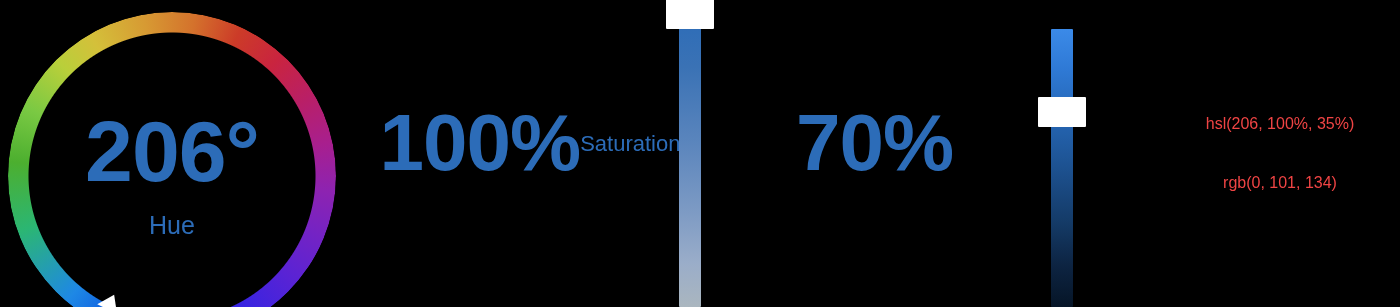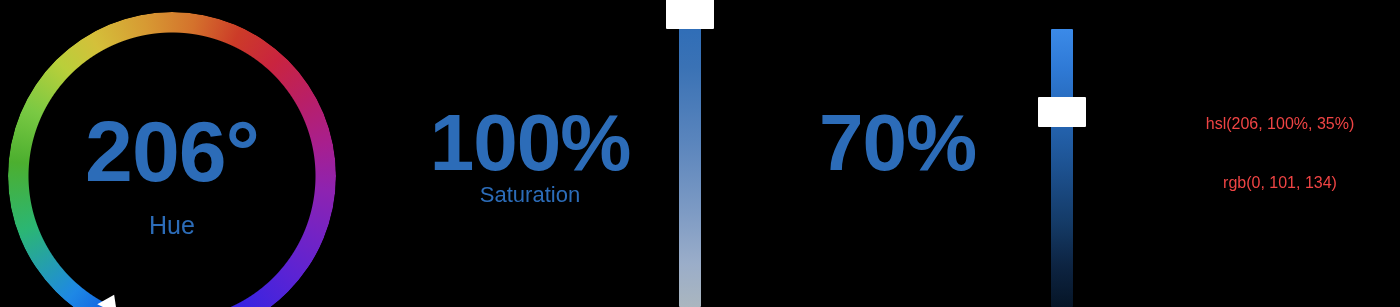--- a/index.html
+++ b/index.html
@@ -108,29 +108,29 @@
     color: #2c6cb8;
     font-size: 25px;
     font-weight: normal;
     margin-top: 20px;
   }
 
   
   .value-block {
     position: absolute;
     display: flex;
-    flex-direction: column;
+    flex-direction: row;
     align-items: center;
     justify-content: center;
   }
   .value-block .big-value { font-size: 80px; }
   .value-block .sub-label { font-size: 22px; margin-top: 2px; }
 
   #sat-readout { left: 400px; top: 106px; width: 260px; }
-  #bri-readout { left: 775px; top: 106px; width: 245px; }
+  #bri-readout { left: 752px; top: 106px; width: 245px; }
 
   
   .slider {
     position: absolute;
     width: 22px;
   }
   .slider-track {
     position: absolute;
     left: 0;
     width: 22px;

